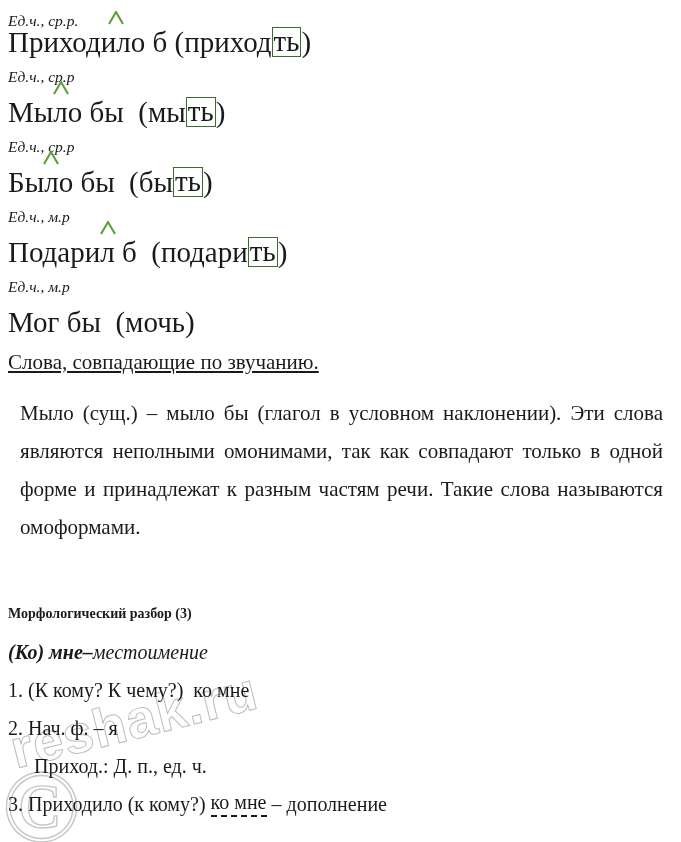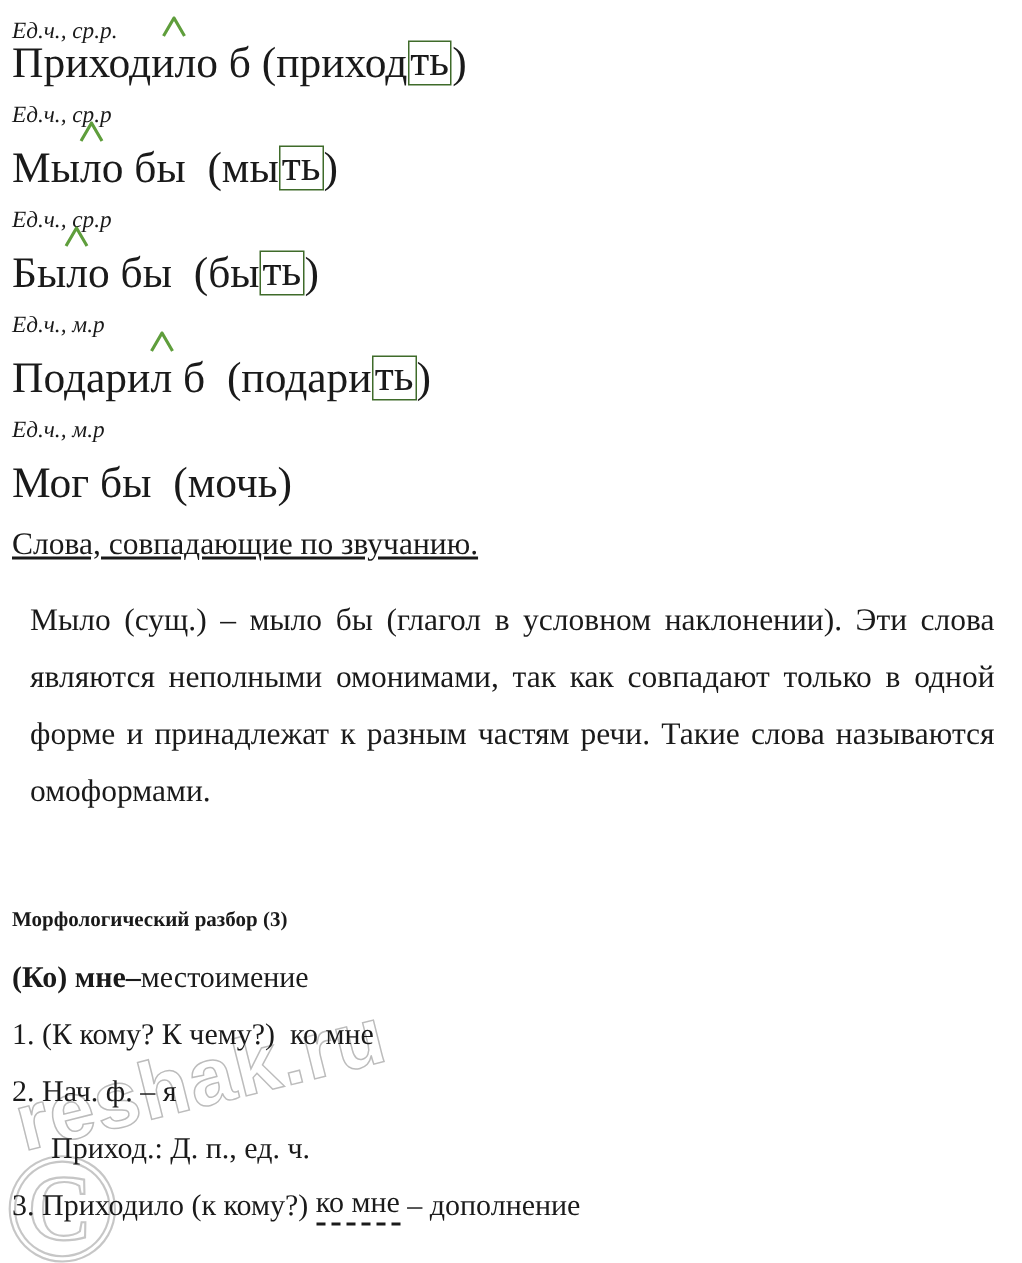--- a/index.html
+++ b/index.html
@@ -141,20 +141,21 @@
     align-items: center;
   }
 
   .subject-line {
     font-size: 20px;
     padding: 0 0 0 4px;
     margin: 0;
     height: 38px;
     display: flex;
     align-items: center;
+    font-style: italic;
   }
   .subject-line b { font-weight: 700; }
 
   .num-line {
     font-size: 20px;
     padding: 0 0 0 4px;
     margin: 0;
     height: 38px;
     display: flex;
     align-items: center;

